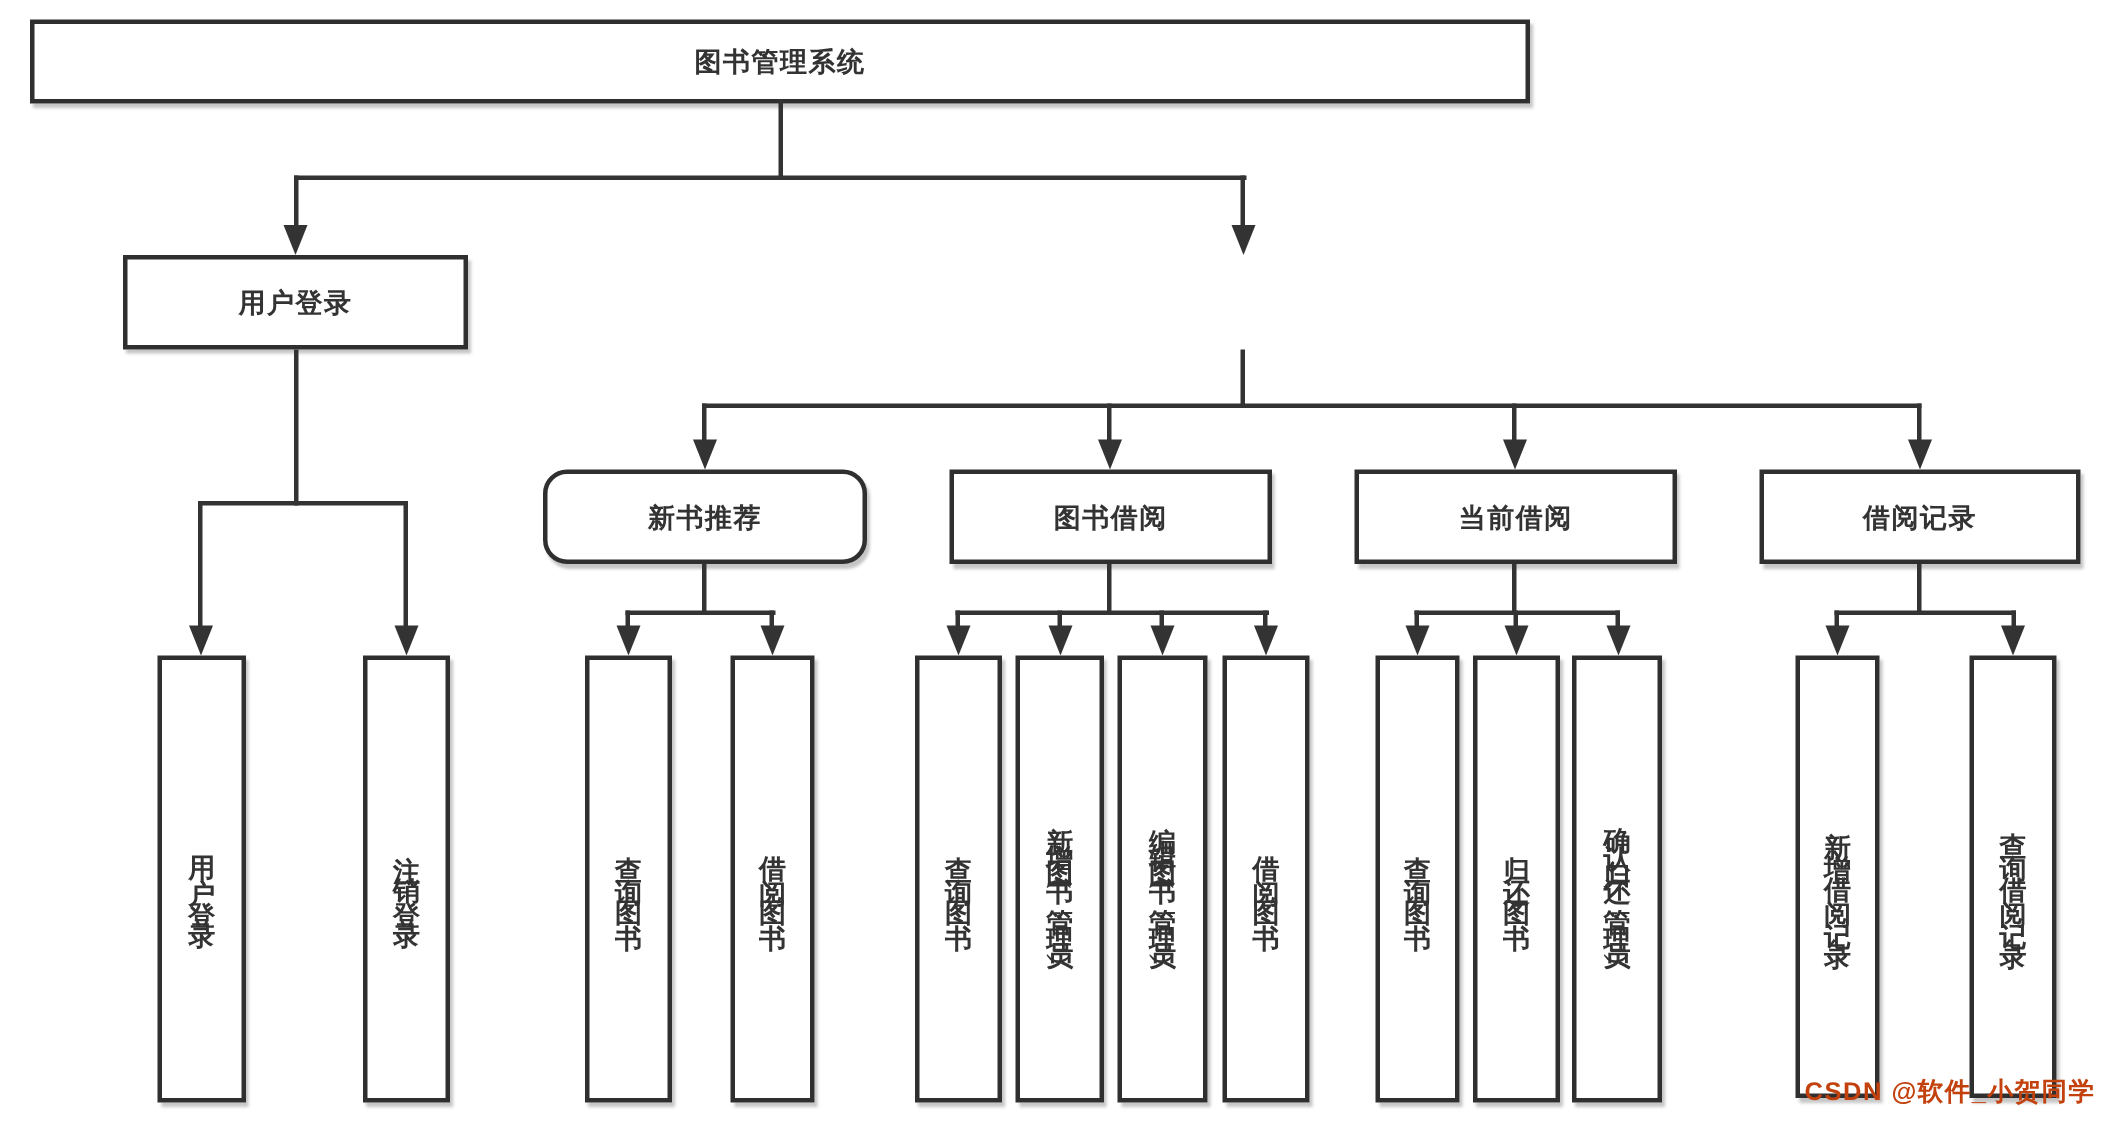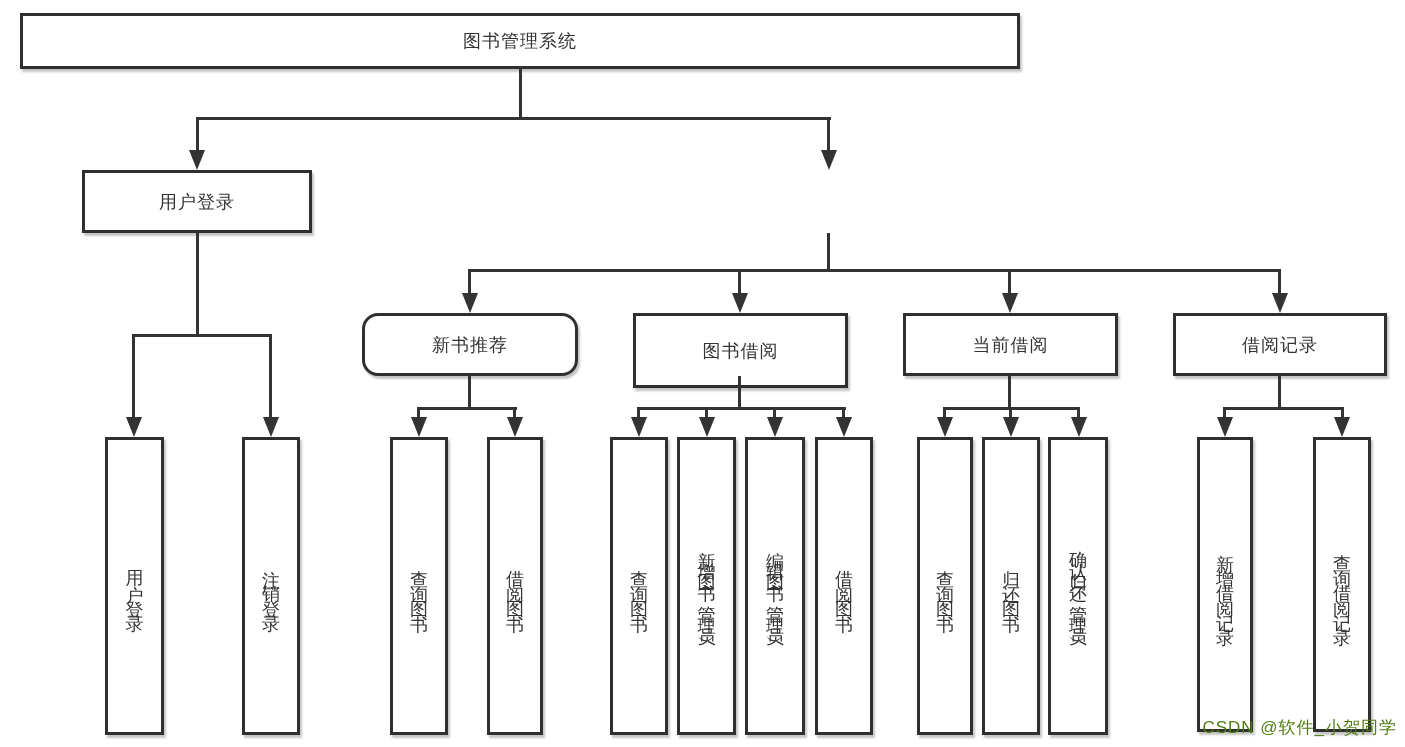--- a/index.html
+++ b/index.html
@@ -4,20 +4,21 @@
 <style>
   html, body { margin: 0; padding: 0; background: #ffffff; }
   #canvas {
     position: relative;
     width: 1405px;
     height: 747px;
     background: #ffffff;
     overflow: hidden;
     font-family: "Liberation Sans", sans-serif;
     color: #333333;
+    font-weight: bold;
   }
   .box {
     position: absolute;
     box-sizing: border-box;
     background: #ffffff;
     border: 3px solid #2f2f2f;
     box-shadow: 2px 3px 2px rgba(90,90,90,0.35);
     display: flex;
     align-items: center;
     justify-content: center;
@@ -49,21 +50,21 @@
     height: 0;
     border-left: 8px solid transparent;
     border-right: 8px solid transparent;
     border-top: 20px solid #333333;
   }
   .watermark {
     position: absolute;
     top: 716px;
     right: 8px;
     font-size: 17px;
-    color: #4d7c0f;
+    color: #c2410c;
     letter-spacing: 1px;
     white-space: nowrap;
   }
 </style>
 </head>
 <body>
 
 <div id="canvas">
 
   <div class="box" style="left:20px; top:13px; width:1000px; height:56px;">
@@ -95,21 +96,21 @@
   <div class="vline" style="left:1008px; top:269px; height:28px;"></div>
   <div class="vline" style="left:1278px; top:269px; height:28px;"></div>
   <div class="arrow-down" style="left:462px; top:293px;"></div>
   <div class="arrow-down" style="left:732px; top:293px;"></div>
   <div class="arrow-down" style="left:1002px; top:293px;"></div>
   <div class="arrow-down" style="left:1272px; top:293px;"></div>
 
   <div class="box" style="left:362px; top:313px; width:216px; height:63px;border-radius:16px;">
     <span class="hlabel">新书推荐</span>
   </div>
-  <div class="box" style="left:633px; top:313px; width:215px; height:75px;">
+  <div class="box" style="left:633px; top:313px; width:215px; height:63px;">
     <span class="hlabel">图书借阅</span>
   </div>
   <div class="box" style="left:1173px; top:313px; width:214px; height:63px;">
     <span class="hlabel">借阅记录</span>
   </div>
   <div class="box" style="left:903px; top:313px; width:215px; height:63px;">
     <span class="hlabel">当前借阅</span>
   </div>
 
   <div class="vline" style="left:468px; top:376px; height:34px;"></div>

